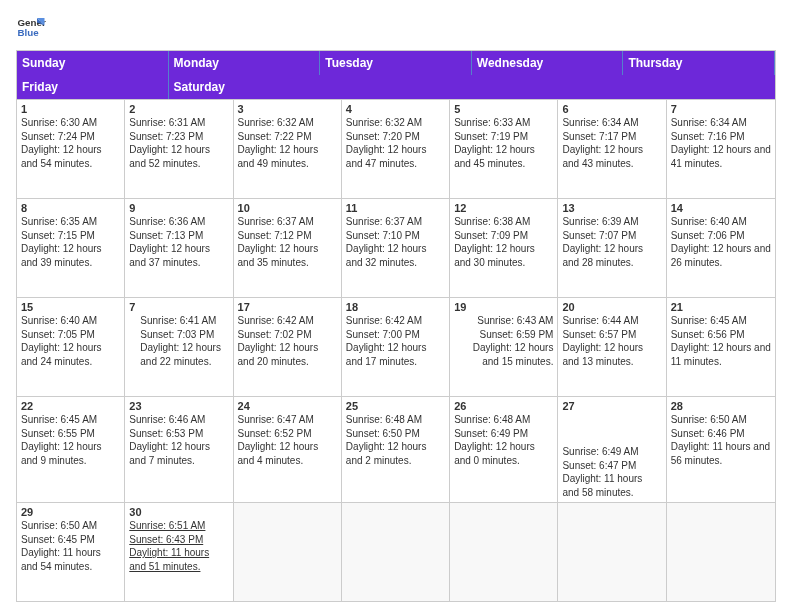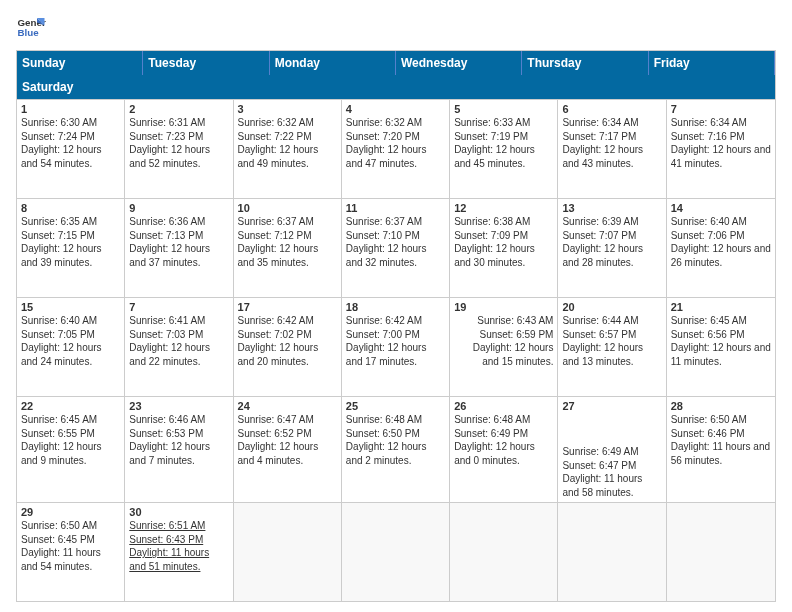--- a/index.html
+++ b/index.html
@@ -45,22 +45,22 @@
       color: #555;
     }
     .calendar {
       flex: 1;
       display: flex;
       flex-direction: column;
       border: 1px solid #ccc;
     }
     .cal-header-row {
       display: grid;
-      grid-template-columns: repeat(6, 1fr);
-      background: #0369a1;
+      grid-template-columns: repeat(5, 1fr);
+      background: #6d28d9;
     }
     .cal-header-cell {
       color: #fff;
       font-size: 12px;
       font-weight: bold;
       padding: 5px 5px;
       text-align: left;
       border-right: 1px solid #5580cc;
     }
     .cal-header-cell:last-child { border-right: none; }
@@ -112,22 +112,22 @@
     </div>
     <div class="title-block">
       <div class="month-title"></div>
       <div class="location"></div>
     </div>
   </div>
 
   <div class="calendar">
     <div class="cal-header-row">
       <div class="cal-header-cell">Sunday</div>
+      <div class="cal-header-cell">Monday</div>
       <div class="cal-header-cell">Tuesday</div>
-      <div class="cal-header-cell">Monday</div>
       <div class="cal-header-cell">Wednesday</div>
       <div class="cal-header-cell">Thursday</div>
       <div class="cal-header-cell">Friday</div>
       <div class="cal-header-cell">Saturday</div>
     </div>
 
     <div class="cal-body" id="cal-body">
     <div class="cal-row">
           <div class="cal-cell">
             <span class="day-num">1</span>
@@ -218,21 +218,21 @@
         </div>
         <div class="cal-row">
           <div class="cal-cell">
             <span class="day-num">15</span>
             <div class="cell-text" style="white-space: pre-line;">Sunrise: 6:40 AM
 Sunset: 7:05 PM
 Daylight: 12 hours and 24 minutes.</div>
           </div>
           <div class="cal-cell">
             <span class="day-num">7</span>
-            <div class="cell-text" style="white-space: pre-line;">Sunrise: 6:41 AM
+            <div class="cell-text" style="white-space: pre-line; margin-left: 11px;">Sunrise: 6:41 AM
 Sunset: 7:03 PM
 Daylight: 12 hours and 22 minutes.</div>
           </div>
           <div class="cal-cell">
             <span class="day-num">17</span>
             <div class="cell-text" style="white-space: pre-line;">Sunrise: 6:42 AM
 Sunset: 7:02 PM
 Daylight: 12 hours and 20 minutes.</div>
           </div>
           <div class="cal-cell">

